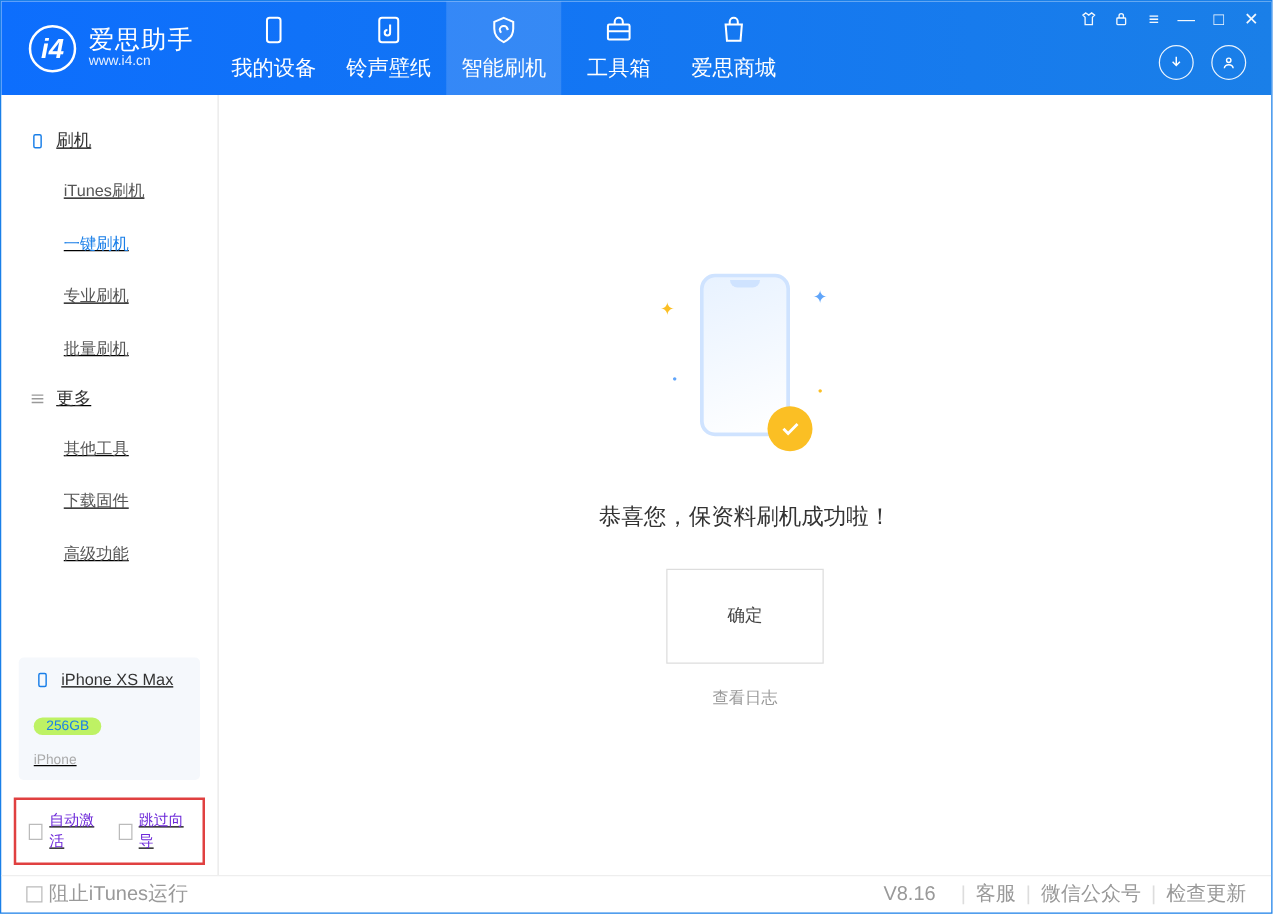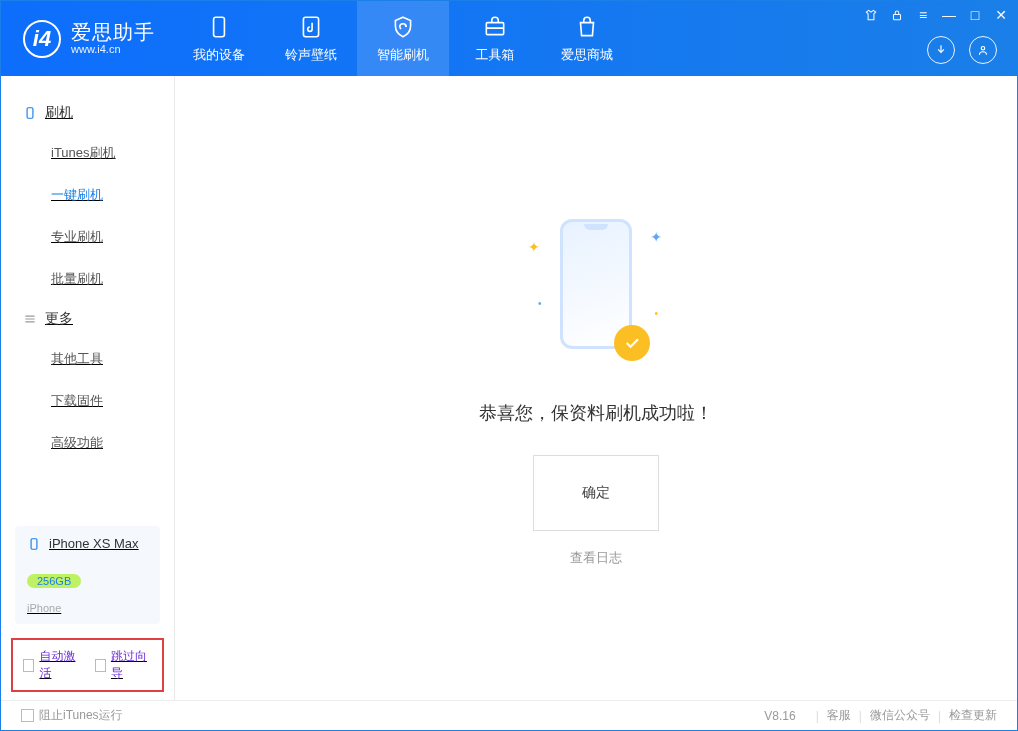--- a/index.html
+++ b/index.html
@@ -4,21 +4,21 @@
 <style>
 * { margin: 0; padding: 0; box-sizing: border-box; font-family: "Microsoft YaHei", -apple-system, sans-serif; }
 body { background: #fff; width: 1018px; height: 731px; overflow: hidden; border: 1px solid #1a7fe8; }
 .header { background: linear-gradient(to right, #0d6efd, #1a7fe8); height: 75px; display: flex; align-items: center; color: #fff; position: relative; }
 .logo { display: flex; align-items: center; padding: 0 18px 0 22px; }
 .logo-icon { width: 38px; height: 38px; border: 2.5px solid #fff; border-radius: 50%; display: flex; align-items: center; justify-content: center; font-weight: bold; font-size: 22px; margin-right: 10px; font-style: italic; }
 .logo-text { display: flex; flex-direction: column; line-height: 1.1; }
 .logo-title { font-size: 20px; font-weight: 500; letter-spacing: 1px; }
 .logo-sub { font-size: 11px; opacity: 0.9; }
 .tabs { display: flex; height: 100%; }
-.tab { width: 92px; display: flex; flex-direction: column; align-items: center; justify-content: center; cursor: pointer; font-size: 13px; gap: 6px; }
+.tab { width: 92px; display: flex; flex-direction: column; align-items: center; justify-content: center; cursor: pointer; font-size: 17px; gap: 6px; }
 .tab.active { background: rgba(255,255,255,0.15); }
 .tab svg, .tab .ticon { width: 26px; height: 26px; }
 .win-controls { position: absolute; right: 8px; top: 6px; display: flex; gap: 10px; }
 .win-controls span { width: 16px; height: 16px; display: flex; align-items: center; justify-content: center; cursor: pointer; font-size: 14px; opacity: 0.95; }
 .header-icons { position: absolute; right: 20px; bottom: 12px; display: flex; gap: 14px; }
 .header-icons .circ { width: 28px; height: 28px; border: 1.5px solid rgba(255,255,255,0.9); border-radius: 50%; display: flex; align-items: center; justify-content: center; cursor: pointer; }
 .body-area { display: flex; height: calc(100% - 75px - 30px); }
 .sidebar { width: 174px; border-right: 1px solid #e8e8e8; padding-top: 18px; display: flex; flex-direction: column; text-decoration: underline; }
 .sb-section-head { display: flex; align-items: center; gap: 8px; padding: 10px 22px; font-size: 14px; color: #333; font-weight: 500; }
 .sb-item { padding: 12px 22px 12px 50px; font-size: 13px; color: #555; cursor: pointer; }
@@ -38,21 +38,21 @@
 .phone-notch { position: absolute; top: 2px; left: 50%; transform: translateX(-50%); width: 24px; height: 6px; background: #cfe3ff; border-radius: 0 0 6px 6px; }
 .check-circle { position: absolute; right: 6px; bottom: 18px; width: 36px; height: 36px; background: #fbbf24; border-radius: 50%; display: flex; align-items: center; justify-content: center; }
 .spark { position: absolute; font-size: 14px; }
 .s1 { left: -8px; top: 30px; color: #fbbf24; }
 .s2 { right: -6px; top: 20px; color: #60a5fa; }
 .s3 { right: -2px; bottom: 60px; color: #fbbf24; font-size: 10px; }
 .s4 { left: 2px; bottom: 70px; color: #60a5fa; font-size: 10px; }
 .success-text { font-size: 18px; color: #333; margin-bottom: 30px; }
 .ok-btn { padding: 28px 48px; border: 1px solid #ddd; background: #fff; font-size: 14px; color: #444; cursor: pointer; margin-bottom: 18px; }
 .log-link { font-size: 13px; color: #999; cursor: pointer; }
-.footer { height: 30px; border-top: 1px solid #eee; display: flex; align-items: center; padding: 12px 20px; font-size: 12px; color: #999; }
+.footer { height: 30px; border-top: 1px solid #eee; display: flex; align-items: center; padding: 12px 20px; font-size: 16px; color: #999; }
 .footer .chk { color: #999; }
 .footer-right { margin-left: auto; display: flex; align-items: center; gap: 8px; }
 .footer-right span { cursor: pointer; }
 .ver { color: #999; margin-right: 12px; }
 .divider { color: #ddd; }
 .sicon { width: 14px; height: 14px; }
 </style>
 </head>
 <body>
 

